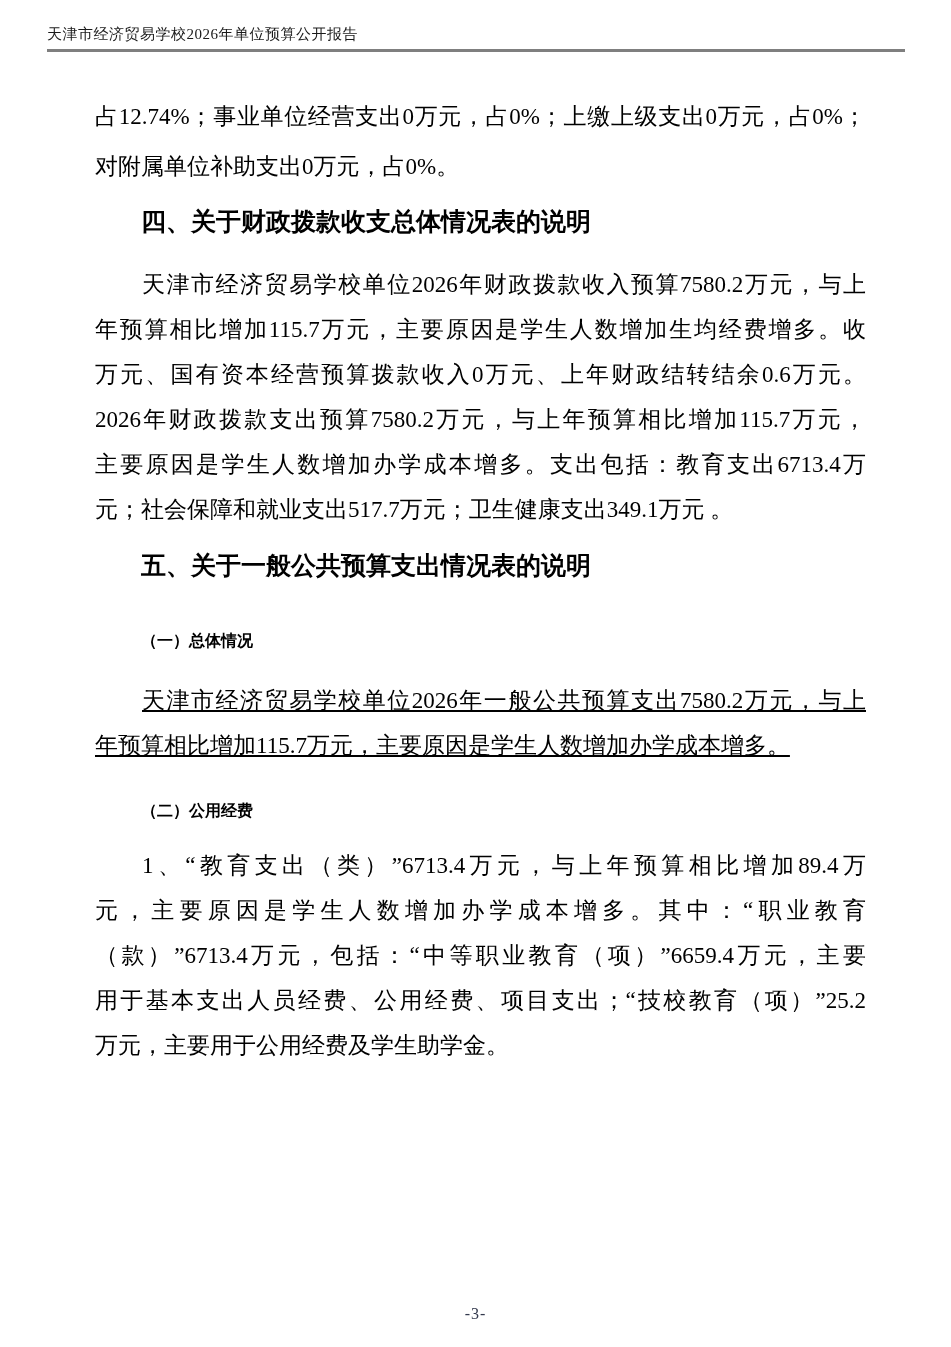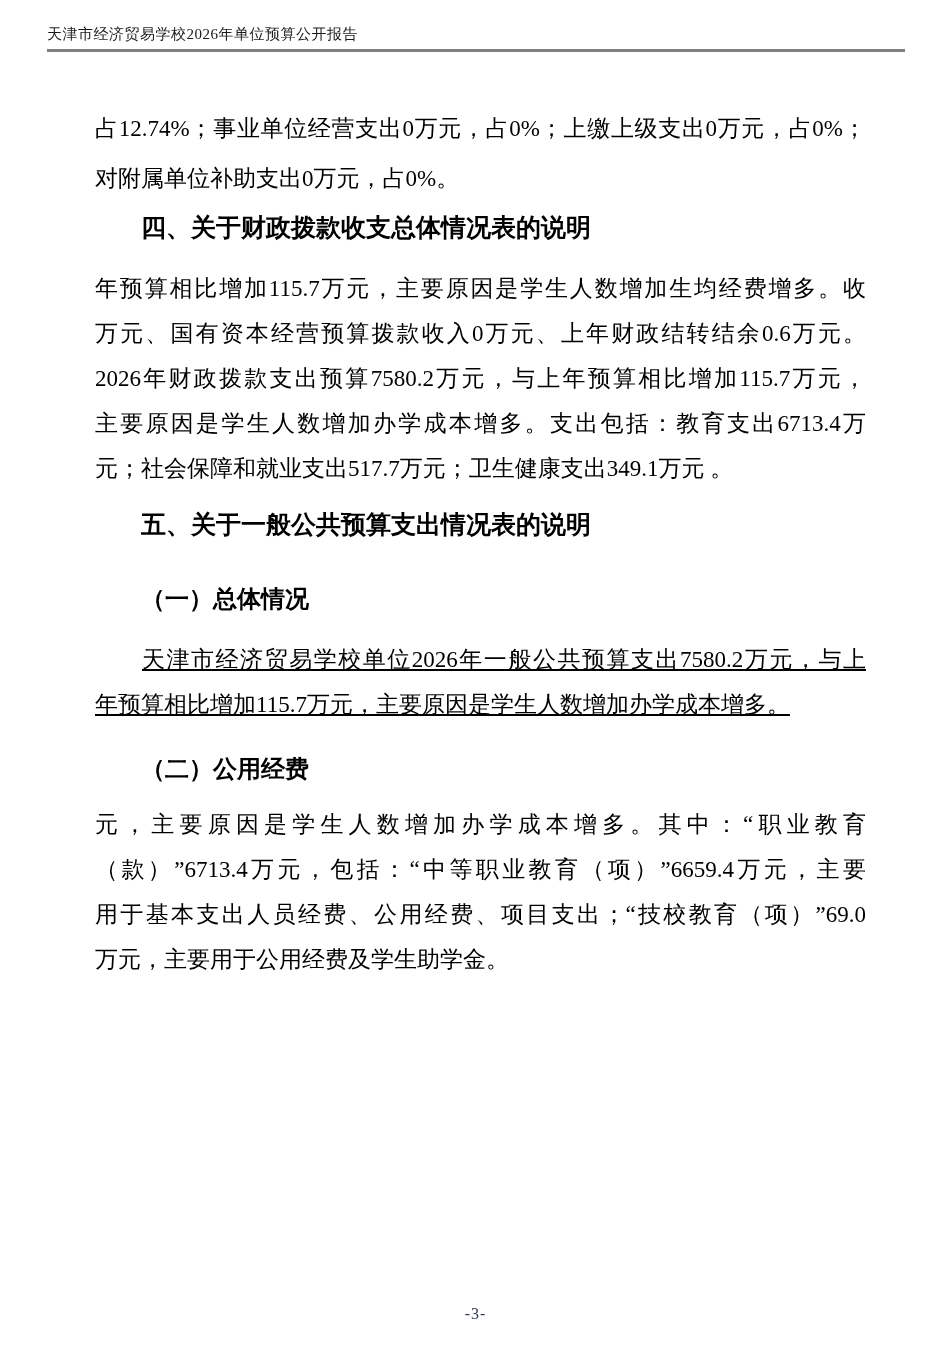--- a/index.html
+++ b/index.html
@@ -14,72 +14,74 @@
   .header-text {
     position:absolute; left:47px; top:25px;
     font-size:15px; letter-spacing:0.5px; color:#1a1a1a;
     white-space:nowrap;
   }
   .header-rule {
     position:absolute; left:47px; top:49px;
     width:858px; height:3px; background:#7f7f7f;
   }
   .content {
-    position:absolute; left:95px; top:104px; width:771px;
+    position:absolute; left:95px; top:92px; width:771px;
   }
   .para { margin:0; font-size:23px; line-height:45px; }
   .para.lh50 { line-height:50px; }
   .para .line { text-align:justify; text-align-last:justify; }
   .para .line.lastline { text-align-last:left; }
   .para .line.indent { text-indent:47px; }
   .heading {
     font-family:"Liberation Sans","DejaVu Sans",sans-serif;
     font-weight:bold; font-size:25px; line-height:45px;
     padding-left:46px; margin:0;
   }
   .subheading {
     font-family:"Liberation Serif","DejaVu Serif",serif;
-    font-weight:bold; font-size:24px; line-height:45px;
+    font-weight:bold; font-size:16px; line-height:45px;
     padding-left:46px; margin:0;
   }
   .footer {
     position:absolute; left:0; top:1305px; width:100%;
     text-align:center; font-size:16px; color:#33394d;
     letter-spacing:1px;
   }
 </style>
 </head>
 <body>
 
 <div class="page">
   <div class="header-text">天津市经济贸易学校2026年单位预算公开报告</div>
   <div class="header-rule"></div>
 
   <div class="content" id="doc-content">
       <div class="para lh50" style="margin-top: 0px;">
         <div class="line">占12.74%；事业单位经营支出0万元，占0%；上缴上级支出0万元，占0%；</div>
         <div class="line lastline">对附属单位补助支出0万元，占0%。</div>
       </div>
-      <div class="heading" style="margin-top: 1px;">四、关于财政拨款收支总体情况表的说明</div>
+      <div class="heading" style="margin-top: 9px; font-family: Liberation Mono, monospace;">四、关于财政拨款收支总体情况表的说明</div>
       <div class="para" style="margin-top: 16px;">
+        <div class="line indent">天津市经济贸易学校单位2026年财政拨款收入预算7580.2万元，与上</div>
         <div class="line">年预算相比增加115.7万元，主要原因是学生人数增加生均经费增多。收</div>
         <div class="line">万元、国有资本经营预算拨款收入0万元、上年财政结转结余0.6万元。</div>
         <div class="line">2026年财政拨款支出预算7580.2万元，与上年预算相比增加115.7万元，</div>
         <div class="line">主要原因是学生人数增加办学成本增多。支出包括：教育支出6713.4万</div>
         <div class="line lastline">元；社会保障和就业支出517.7万元；卫生健康支出349.1万元 。</div>
       </div>
       <div class="heading" style="margin-top: 11px;">五、关于一般公共预算支出情况表的说明</div>
       <div class="subheading" style="margin-top: 30px;">（一）总体情况</div>
       <div class="para" style="margin-top: 15px; text-decoration: underline;">
         <div class="line indent">天津市经济贸易学校单位2026年一般公共预算支出7580.2万元，与上</div>
         <div class="line lastline">年预算相比增加115.7万元，主要原因是学生人数增加办学成本增多。</div>
       </div>
       <div class="subheading" style="margin-top: 20px;">（二）公用经费</div>
       <div class="para" style="margin-top: 10px;">
+        <div class="line indent">1、“教育支出（类）”6713.4万元，与上年预算相比增加89.4万</div>
         <div class="line">元，主要原因是学生人数增加办学成本增多。其中：“职业教育</div>
         <div class="line">（款）”6713.4万元，包括：“中等职业教育（项）”6659.4万元，主要</div>
-        <div class="line">用于基本支出人员经费、公用经费、项目支出；“技校教育（项）”69.0</div>
+        <div class="line">用于基本支出人员经费、公用经费、项目支出；“技校教育（项）”25.2</div>
         <div class="line lastline">万元，主要用于公用经费及学生助学金。</div>
       </div>
     </div>
 
   <div class="footer">-3-</div>
 </div>
 
 </body></html>

